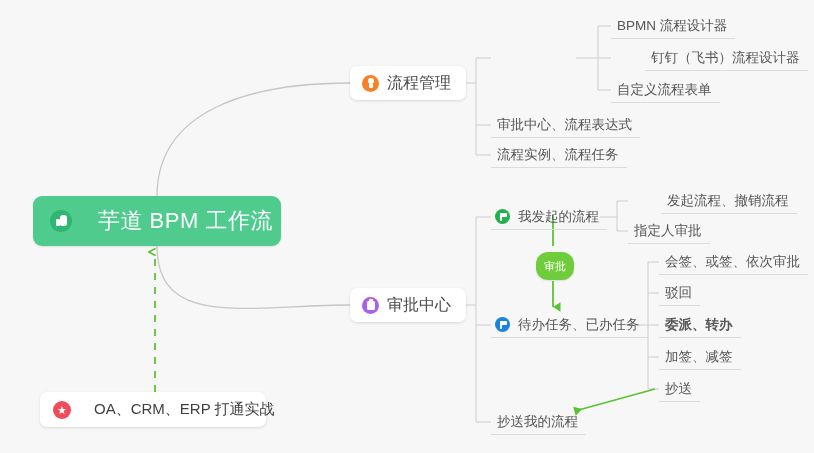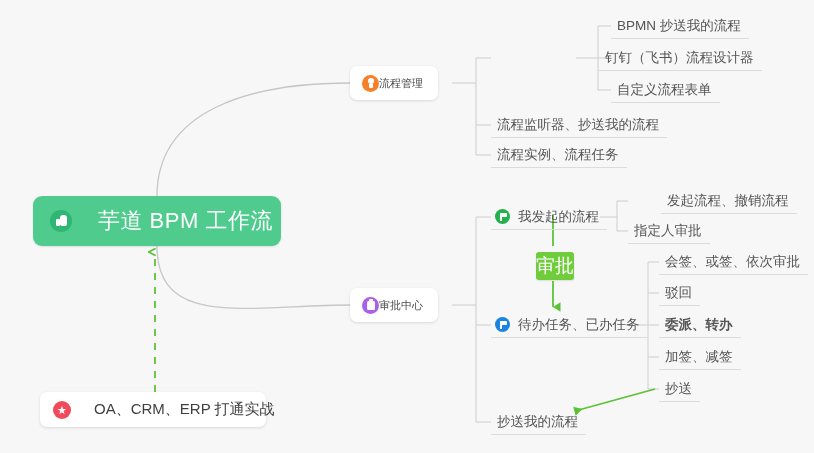--- a/index.html
+++ b/index.html
@@ -86,21 +86,22 @@
     height: 34px;
     display: flex;
     align-items: center;
     padding: 0 15px 0 12px;
     box-shadow: 0 1px 3px rgba(0,0,0,0.12);
     cursor: pointer;
     white-space: nowrap;
   }
   .pill-node .pill-label {
     color: #4a4a4a;
-    font-size: 11px;
+    font-size: 16px;
+    margin-left: 8px;
   }
   #node-process-mgmt { left: 350px; top: 66px; }
   #node-approval-center { left: 350px; top: 288px; }
 
   
   .leaf {
     position: absolute;
     box-sizing: border-box;
     height: 26px;
     display: flex;
@@ -218,23 +219,23 @@
     border-radius: 0 1px 1px 0;
   }
   .ico-flag-red { background: #f0434f; }
   .ico-flag-green { background: #22b14c; }
   .ico-flag-blue { background: #1a84e0; }
 
   
   .tag-badge {
     position: absolute;
     background: #6fcc3a;
-    border-radius: 3px;
+    border-radius: 12px;
     color: #ffffff;
-    font-size: 19px;
+    font-size: 11px;
     display: flex;
     align-items: center;
     justify-content: center;
     cursor: pointer;
     white-space: nowrap;
     box-shadow: 0 1px 2px rgba(0,0,0,0.10);
   }
   #badge-approve {
     left: 536px;
     top: 252px;
@@ -323,31 +324,31 @@
     <span class="ico ico-star"></span>
     <span class="card-label">OA、CRM、ERP 打通实战</span>
   </div>
 
   <div class="pill-node" id="node-process-mgmt">
     <span class="ico ico-bulb"></span>
     <span class="pill-label">流程管理</span>
   </div>
 
   <div class="leaf" style="left:611px; top:13px;">
-    <span class="leaf-label">BPMN 抄送我的流程</span>
-  </div>
-  <div class="leaf" style="left:599px; top:45px;">
+    <span class="leaf-label">BPMN 流程设计器</span>
+  </div>
+  <div class="leaf" style="left:645px; top:45px;">
     <span class="leaf-label">钉钉（飞书）流程设计器</span>
   </div>
   <div class="leaf" style="left:611px; top:77px;">
     <span class="leaf-label">自定义流程表单</span>
   </div>
 
   <div class="leaf" style="left:491px; top:112px;">
-    <span class="leaf-label">流程监听器、抄送我的流程</span>
+    <span class="leaf-label">审批中心、流程表达式</span>
   </div>
   <div class="leaf" style="left:491px; top:142px;">
     <span class="leaf-label">流程实例、流程任务</span>
   </div>
 
   <div class="pill-node" id="node-approval-center">
     <span class="ico ico-clipboard"></span>
     <span class="pill-label">审批中心</span>
   </div>
 

